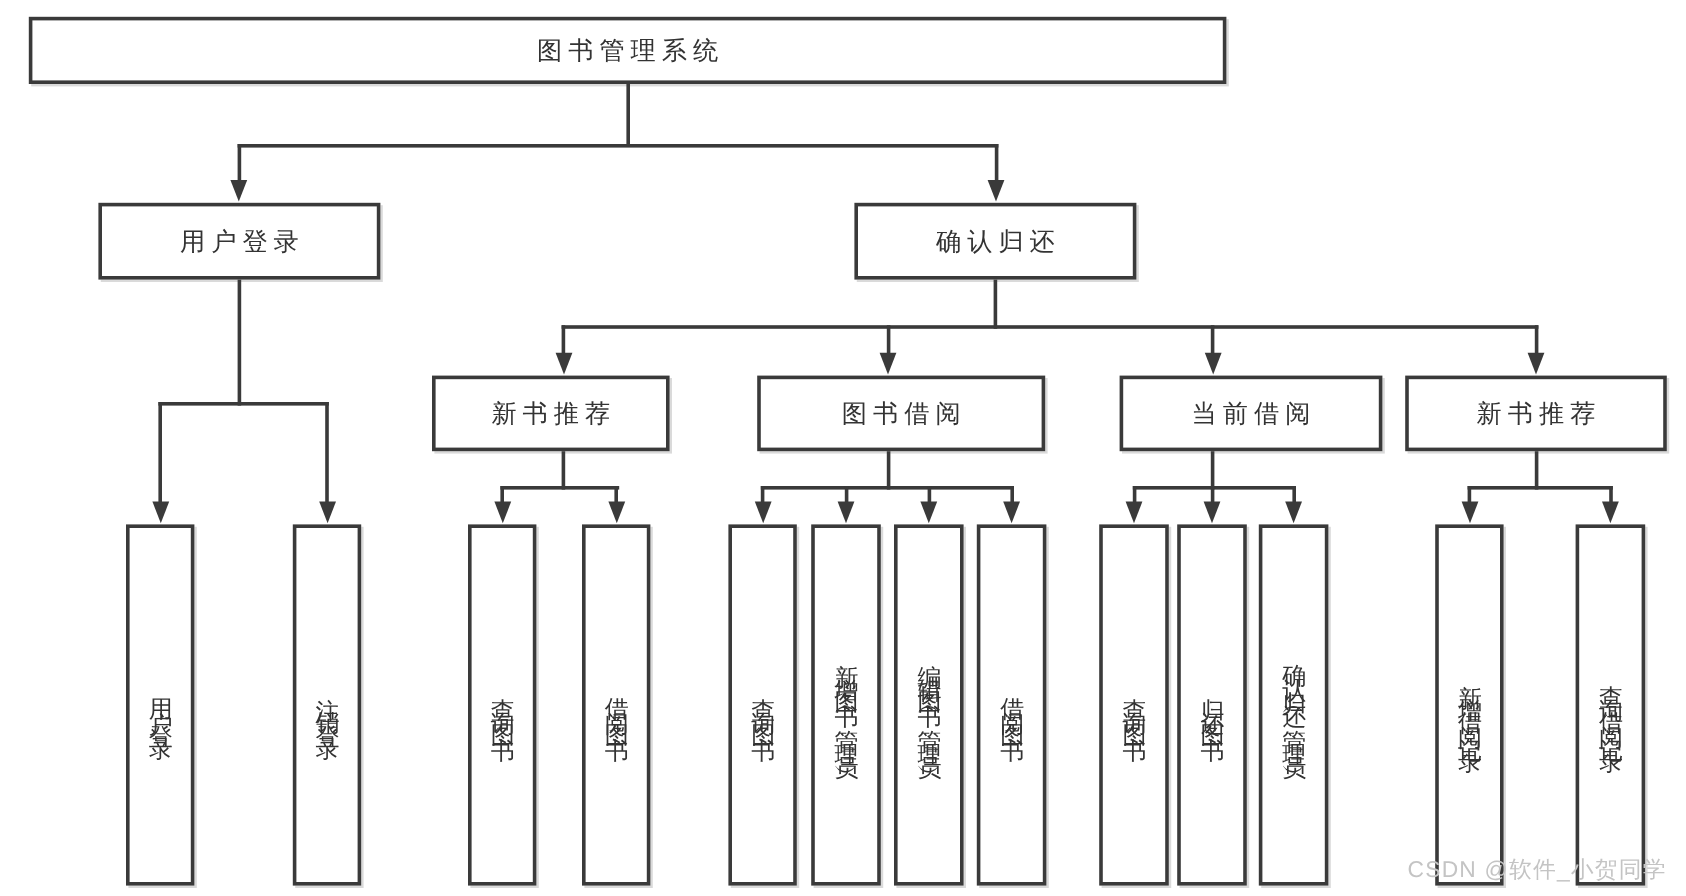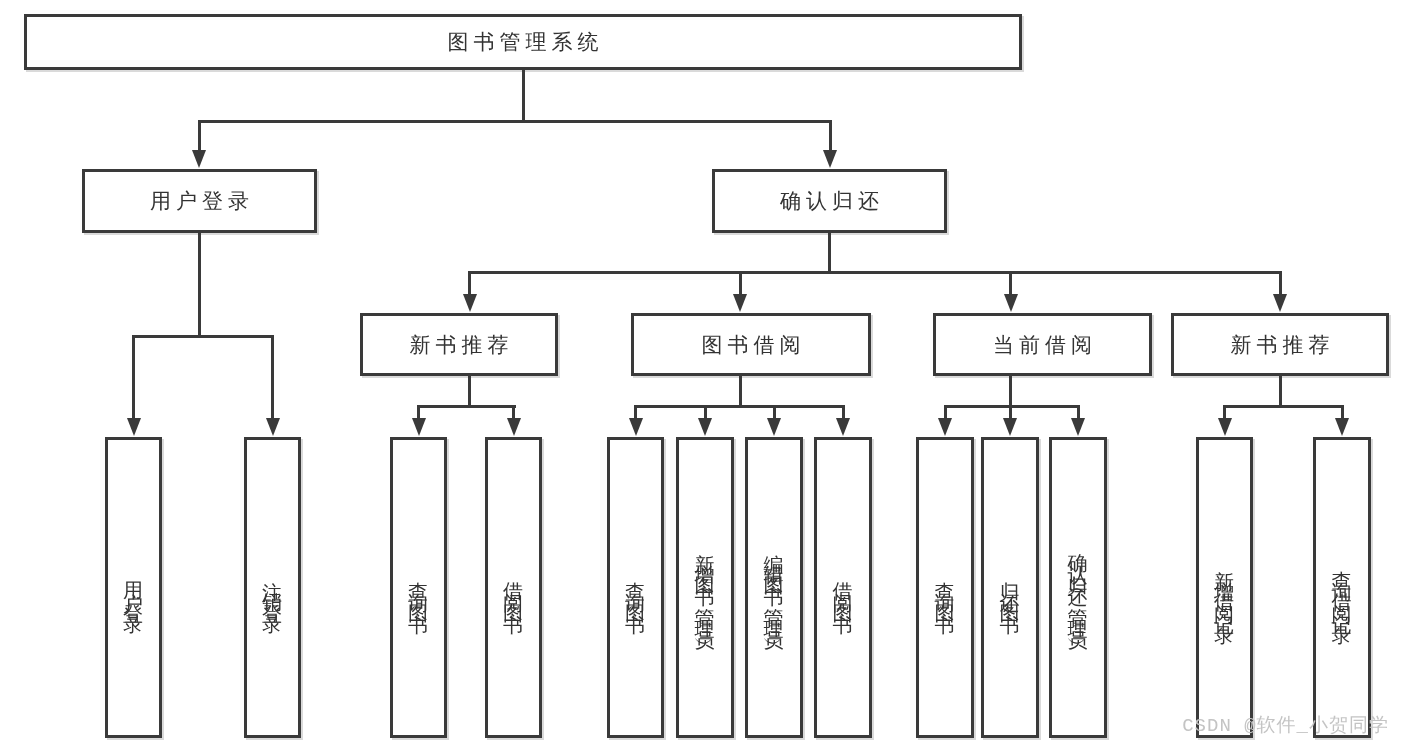--- a/index.html
+++ b/index.html
@@ -39,21 +39,20 @@
     border-right:7px solid transparent;
     border-top:18px solid #3a3a3a;
   }
   .watermark{
     position:absolute;
     right:16px;bottom:9px;
     color:#c4c4c4;
     font-size:19px;
     letter-spacing:1px;
     white-space:nowrap;
-    font-family:Liberation Mono, monospace;
   }
 </style>
 </head>
 <body>
 
 <div class="canvas">
 
   <div class="node h" style="left:24px;top:14px;width:998px;height:56px">
     <span class="lbl">图书管理系统</span>
   </div>

